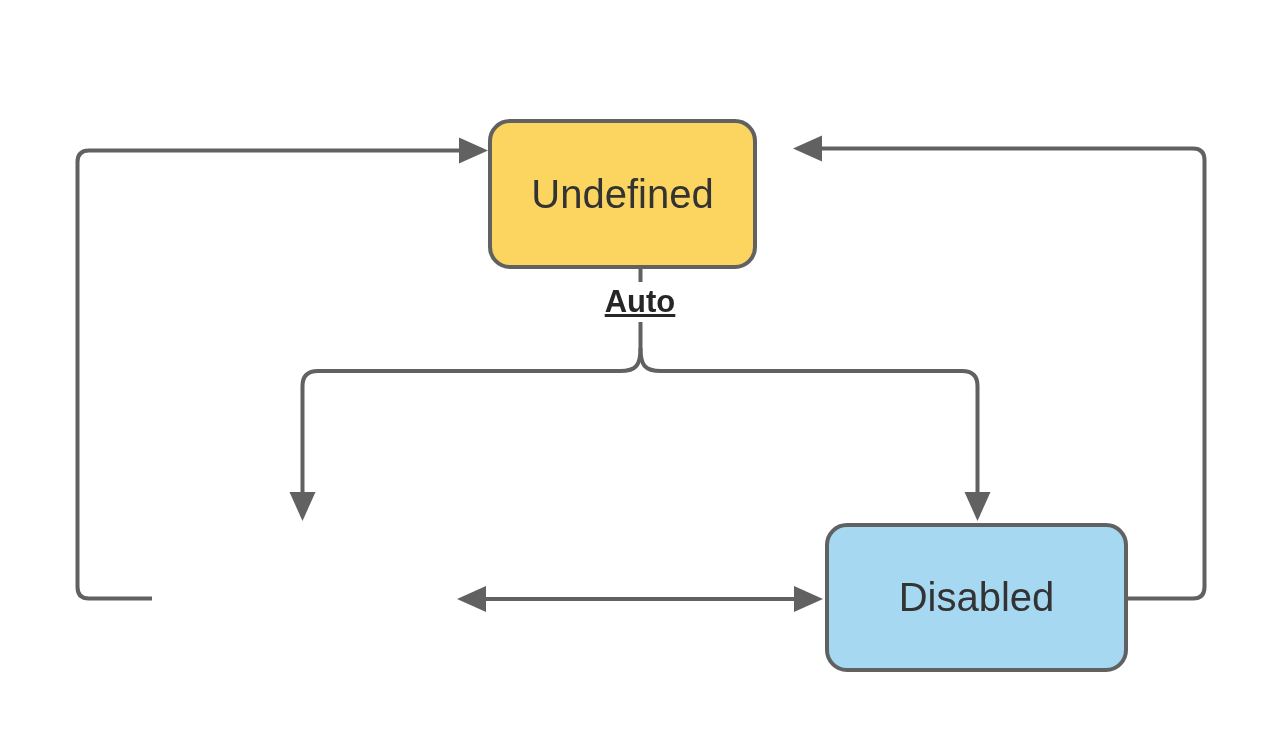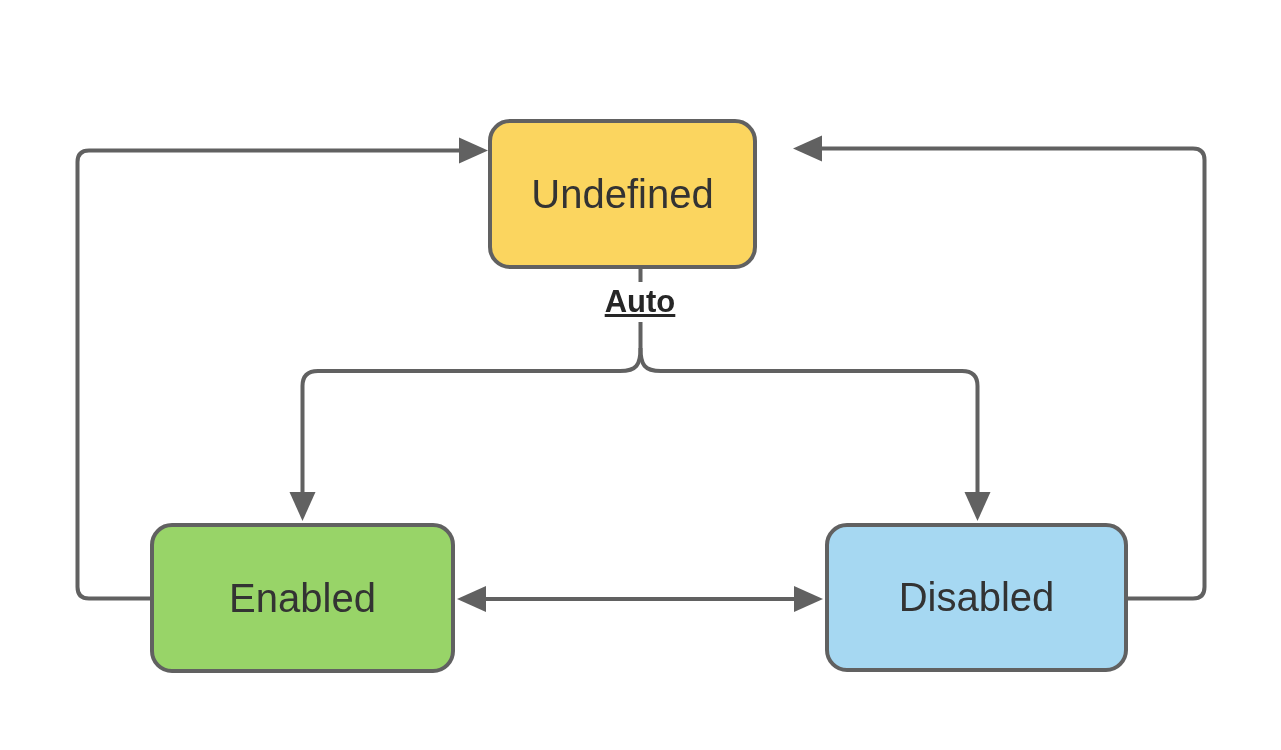--- a/index.html
+++ b/index.html
@@ -89,23 +89,20 @@
       <path class="edge-path" d="M484 599 L796 599"></path>
       <polygon class="arrowhead" points="457,599 486,586 486,612"></polygon>
       <polygon class="arrowhead" points="823,599 794,586 794,612"></polygon>
     </g>
   </svg>
 
   <div class="node node-undefined" style="background-color: rgb(251, 213, 95); border-color: rgb(97, 97, 97); color: rgb(51, 51, 51);">
     <span class="node-label">Undefined</span>
   </div>
 
-  <div class="node node-enabled" style="background-color: rgb(152, 212, 104); border-color: rgb(97, 97, 97); color: rgb(51, 51, 51);">
-    <span class="node-label">Enabled</span>
-  </div>
 
   <div class="node node-disabled" style="background-color: rgb(166, 216, 242); border-color: rgb(97, 97, 97); color: rgb(51, 51, 51);">
     <span class="node-label">Disabled</span>
   </div>
 
   <div class="edge-label" style="color: rgb(38, 38, 38); background-color: rgb(255, 255, 255);">Auto</div>
 
 </div>
 
 </body></html>

